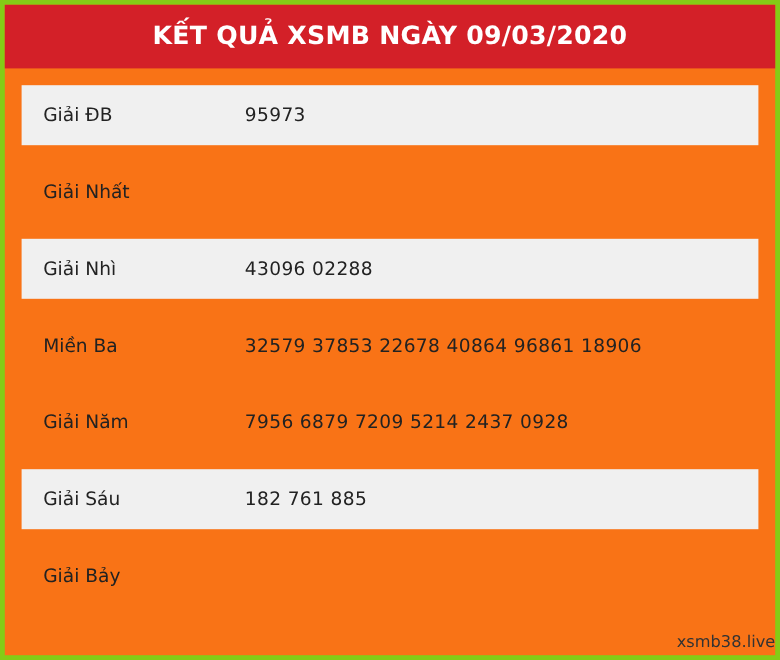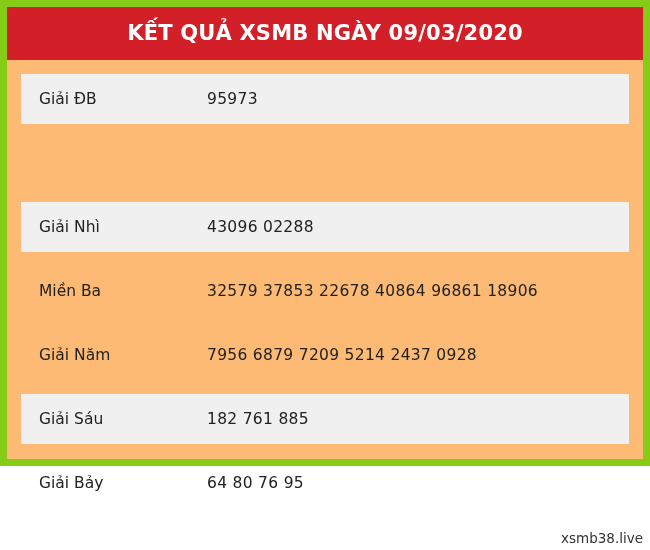--- a/index.html
+++ b/index.html
@@ -8,25 +8,25 @@
   }
   body {
     width: 650px;
     height: 550px;
     background: #ffffff;
     font-family: "DejaVu Sans", sans-serif;
     overflow: hidden;
   }
   .page {
     width: 650px;
-    height: 466px;
+    height: 550px;
     position: relative;
     box-sizing: border-box;
-    border: 7px solid #84cc16;
-    background: #fdba74;
+    border: 4px solid #84cc16;
+    background: #f97316;
   }
   .header {
     background: #d32028;
     color: #ffffff;
     text-align: center;
     font-size: 21px;
     font-weight: bold;
     letter-spacing: 0.2px;
     height: 53px;
     line-height: 53px;
@@ -82,20 +82,21 @@
 
 
   <div class="results">
 
     <div class="row alt">
       <div class="label">Giải ĐB</div>
       <div class="value">95973</div>
     </div>
 
     <div class="row">
+      <div class="label">Giải Nhất</div>
     </div>
 
     <div class="row alt">
       <div class="label">Giải Nhì</div>
       <div class="value">43096 02288</div>
     </div>
 
     <div class="row">
       <div class="label">Miền Ba</div>
       <div class="value">32579 37853 22678 40864 96861 18906</div>
@@ -107,20 +108,19 @@
       <div class="value">7956 6879 7209 5214 2437 0928</div>
     </div>
 
     <div class="row alt">
       <div class="label">Giải Sáu</div>
       <div class="value">182 761 885</div>
     </div>
 
     <div class="row">
       <div class="label">Giải Bảy</div>
-      <div class="value">64 80 76 95</div>
     </div>
 
   </div>
 
   <div class="footer">xsmb38.live</div>
 
 </div>
 
 </body></html>

